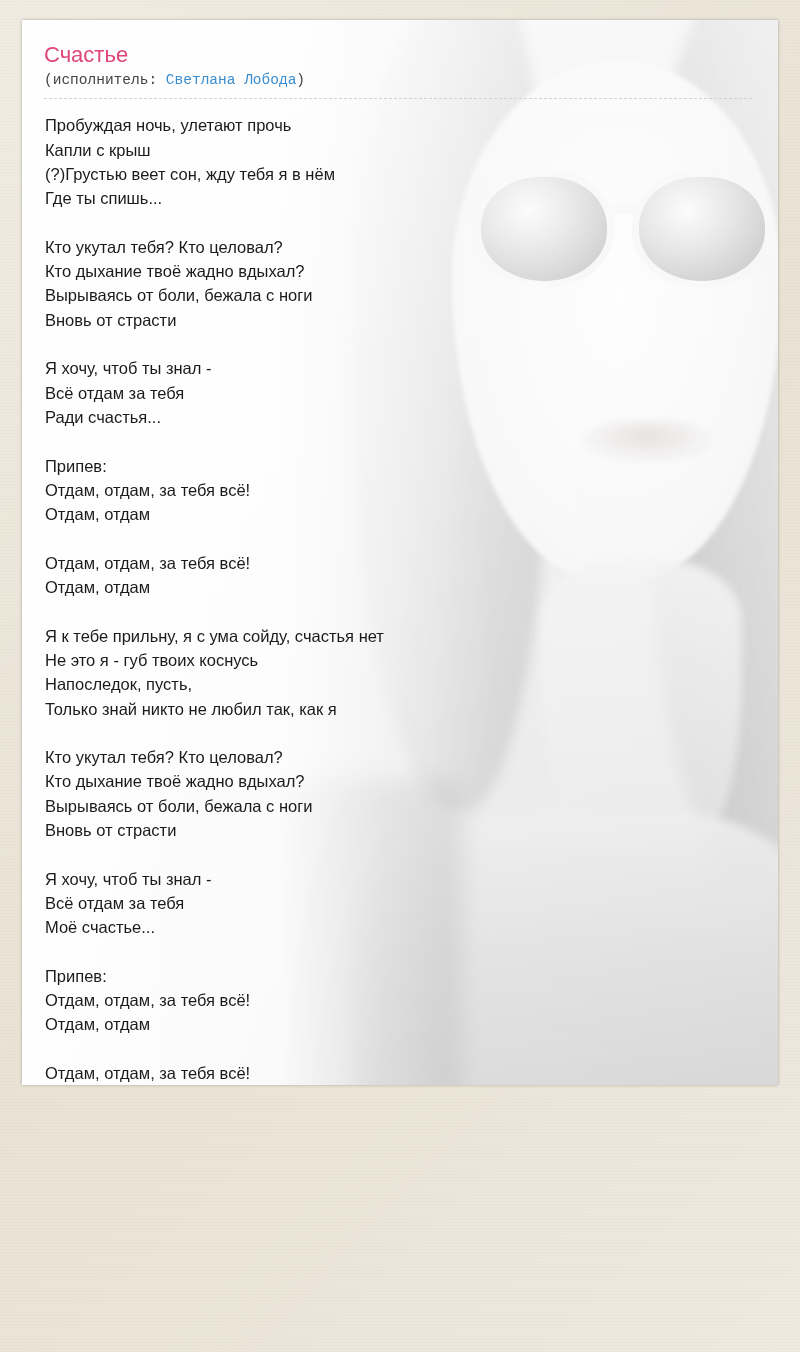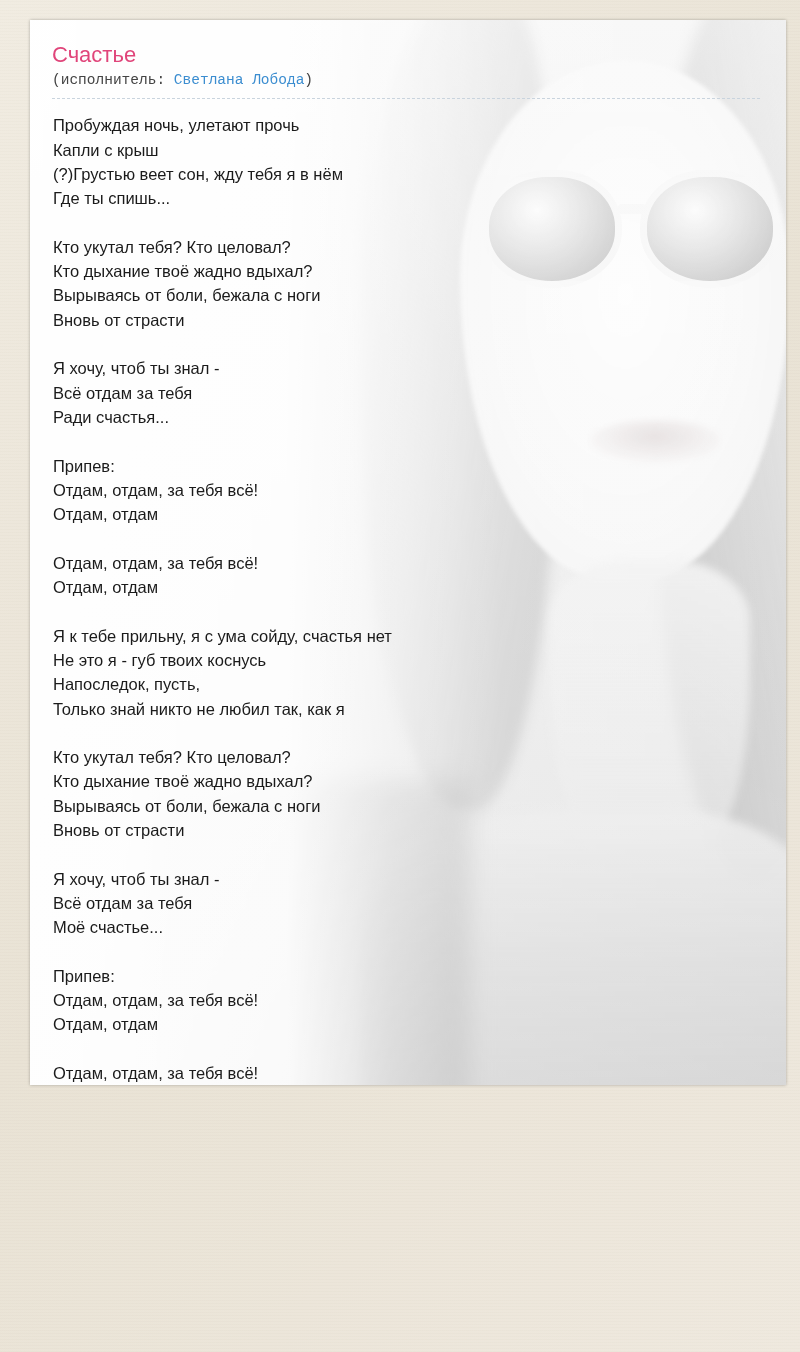--- a/index.html
+++ b/index.html
@@ -19,21 +19,21 @@
     top: 0;
     width: 800px;
     height: 1352px;
     background:
       repeating-linear-gradient(0deg, rgba(0,0,0,0.012) 0px, rgba(0,0,0,0.012) 1px, rgba(255,255,255,0.02) 1px, rgba(255,255,255,0.02) 3px),
       linear-gradient(135deg, #f1ece1 0%, #e9e2d4 50%, #efe9de 100%);
     box-sizing: border-box;
   }
   .sheet {
     position: absolute;
-    left: 30px;
+    left: 22px;
     top: 20px;
     width: 756px;
     height: 1065px;
     background: #ffffff;
     box-shadow: 0 0 3px rgba(0,0,0,0.28);
     overflow: hidden;
   }
   
   .photo {
     position: absolute;

